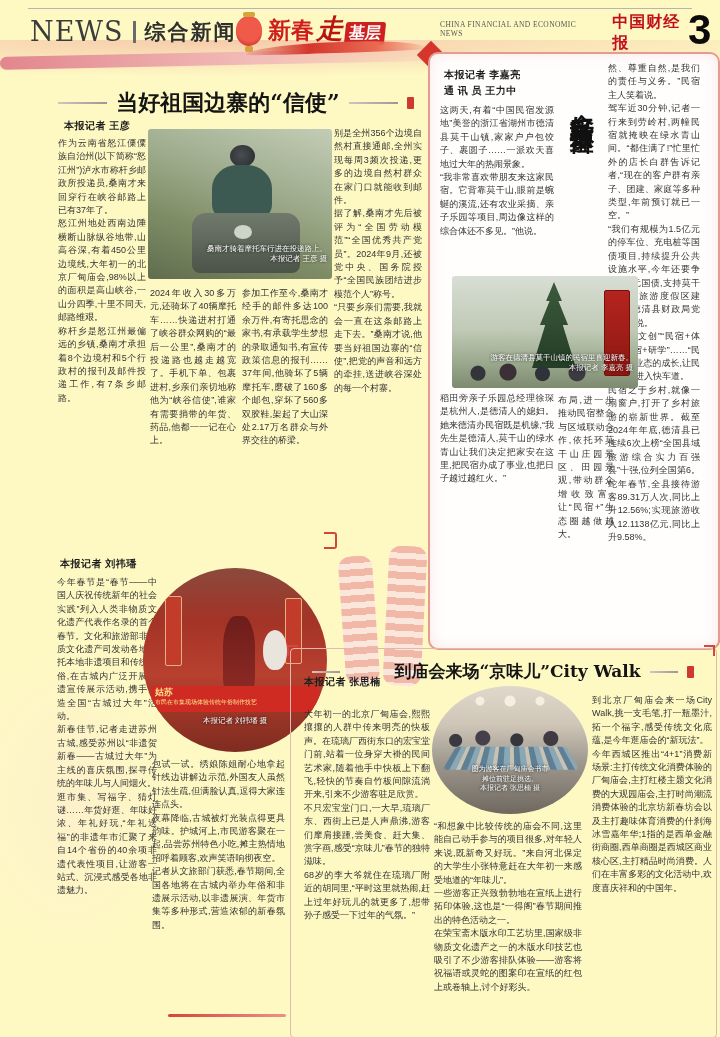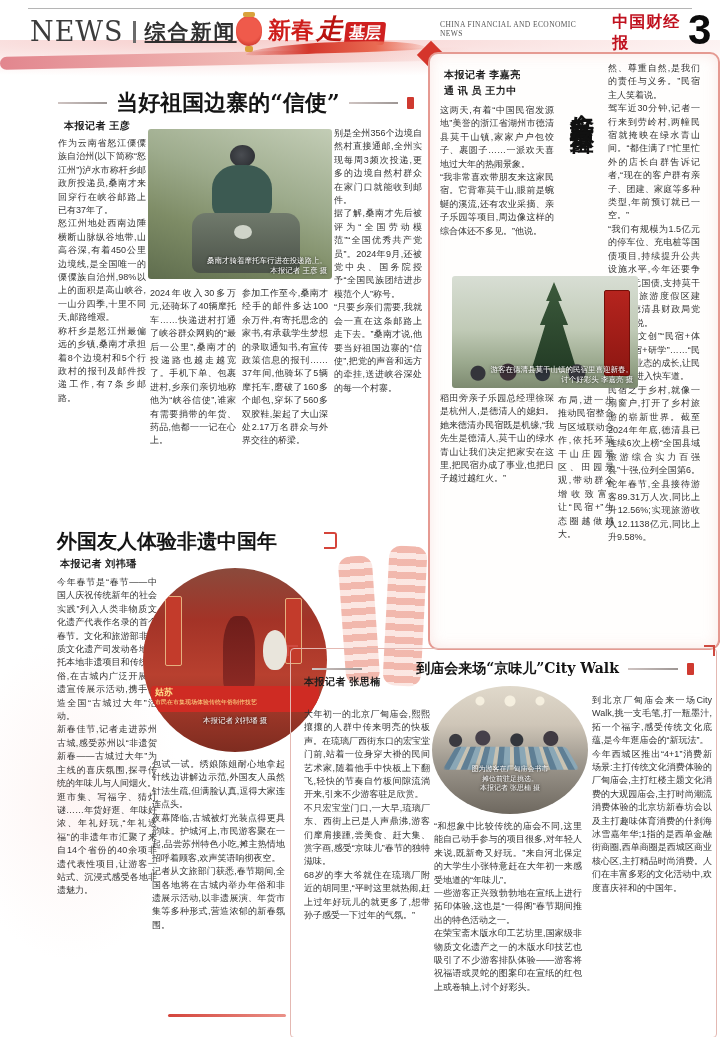--- a/index.html
+++ b/index.html
@@ -1,34 +1,34 @@
 <!DOCTYPE html>
 <html><head>
 <meta charset="utf-8">
 <style>
   html,body{margin:0;padding:0;background:#e8e8e8;}
-  .page{position:relative;width:720px;height:1037px;margin:0 auto;background:#ffffff;
+  .page{position:relative;width:720px;height:1037px;margin:0 auto;background:#fef9c3;
         font-family:"Liberation Sans","DejaVu Sans",sans-serif;overflow:hidden;}
   .abs{position:absolute;}
   .txt{font-size:9px;line-height:13.4px;text-align:justify;color:#333;
        white-space:pre-line;overflow:hidden;}
   .byline{font-size:10px;font-weight:bold;color:#1d1d1d;letter-spacing:.5px;}
   .hl{font-family:"DejaVu Serif","Liberation Serif",serif;font-weight:900;color:#141414;margin:0;}
   .hlrow{display:flex;align-items:center;gap:9px;}
   .hlrule{flex:1;height:2px;background:linear-gradient(90deg,#cfc4c2,#9d9694);}
   .orn{width:7px;height:12px;background:#cf3a30;border-radius:1px;}
   .photo{border-radius:3px;overflow:hidden;}
-  .cap{position:absolute;bottom:3px;right:5px;text-align:right;color:#fff;
+  .cap{position:absolute;bottom:15px;right:5px;text-align:right;color:#fff;
        font-size:7.5px;line-height:10px;text-shadow:0 0 3px rgba(0,0,0,.9);}
   .wash{pointer-events:none;}
   
   .newsblk{display:flex;align-items:center;gap:9px;}
   .news-en{font-family:"DejaVu Serif","Liberation Serif",serif;font-size:27px;color:#3c3c3c;letter-spacing:1px;}
   .news-sep{width:3px;height:22px;background:#6b6b6b;}
-  .news-cn{font-size:21px;font-weight:bold;color:#2f2f2f;letter-spacing:2px;text-decoration:underline;}
+  .news-cn{font-size:21px;font-weight:bold;color:#2f2f2f;letter-spacing:2px;}
   .mast-en{font-family:"Liberation Serif",serif;font-size:7.5px;color:#555;letter-spacing:.4px;}
   .mast-cn{font-family:"DejaVu Serif",serif;font-size:16px;font-weight:900;color:#c0101e;letter-spacing:1px;margin-left:32px;}
   .mast-date{font-size:11.5px;font-weight:bold;color:#262626;letter-spacing:1px;}
   .smallprint{font-size:5px;line-height:6.5px;color:#8a8a8a;width:108px;overflow:hidden;white-space:pre-line;}
   .pageno{font-size:42px;font-weight:900;color:#0b0b0b;line-height:40px;}
   
   .banner-text{display:flex;align-items:baseline;gap:2px;}
   .bt-xinchun{font-family:"DejaVu Serif",serif;font-size:23px;font-weight:900;color:#ce1d1a;}
   .bt-zou{font-family:"DejaVu Serif",serif;font-size:27px;font-weight:900;font-style:italic;color:#b91410;}
   .bt-jiceng{font-size:16px;font-weight:bold;color:#fff;background:#cf2020;padding:1px 4px;
@@ -106,21 +106,21 @@
     <div class="abs" style="left:64px;top:36px;width:60px;height:56px;background:#3c5a52;border-radius:42% 42% 30% 30%;"></div>
     <div class="abs" style="left:44px;top:84px;width:108px;height:60px;background:linear-gradient(180deg,#707a6c,#4c5349);border-radius:14px 14px 8px 8px;"></div>
     <div class="abs" style="left:86px;top:96px;width:18px;height:14px;background:#cfd4c9;border-radius:50%;"></div>
     <div class="cap">
       <span style="display:block;">桑南才骑着摩托车行进在投递路上。</span>
       <span style="display:block;">本报记者 王彦 摄</span>
     </div>
   </div>
 
   <div class="abs txt" style="left:58px;top:137px;width:88px;height:382px;">作为云南省怒江傈僳族自治州(以下简称“怒江州”)泸水市称杆乡邮政所投递员,桑南才来回穿行在峡谷邮路上已有37年了。
-怒江州地处西南边陲横断山脉纵谷地带,山高谷深,有着450公里边境线,是全国唯一的傈僳族自治州,98%以上的面积是高山峡谷,一山分四季,十里不同天,邮路维艰。
+怒江州地处西南边陲横断山脉纵谷地带,山高谷深,有着450公里边境线,大年初一的北京厂甸庙会,98%以上的面积是高山峡谷,一山分四季,十里不同天,邮路维艰。
 称杆乡是怒江州最偏远的乡镇,桑南才承担着8个边境村和5个行政村的报刊及邮件投递工作,有7条乡邮路。</div>
   <div class="abs txt" style="left:150px;top:287px;width:86px;height:230px;">2024年收入30多万元,还骑坏了40辆摩托车……快递进村打通了峡谷群众网购的“最后一公里”,桑南才的投递路也越走越宽了。手机下单、包裹进村,乡亲们亲切地称他为“峡谷信使”,谁家有需要捎带的年货、药品,他都一一记在心上。</div>
   <div class="abs txt" style="left:242px;top:287px;width:86px;height:230px;">参加工作至今,桑南才经手的邮件多达100余万件,有寄托思念的家书,有承载学生梦想的录取通知书,有宣传政策信息的报刊……37年间,他骑坏了5辆摩托车,磨破了160多个邮包,穿坏了560多双胶鞋,架起了大山深处2.17万名群众与外界交往的桥梁。</div>
   <div class="abs txt" style="left:334px;top:127px;width:88px;height:392px;">别是全州356个边境自然村直接通邮,全州实现每周3频次投递,更多的边境自然村群众在家门口就能收到邮件。
 据了解,桑南才先后被评为“全国劳动模范”“全国优秀共产党员”。2024年9月,还被党中央、国务院授予“全国民族团结进步模范个人”称号。
 “只要乡亲们需要,我就会一直在这条邮路上走下去。”桑南才说,他要当好祖国边寨的“信使”,把党的声音和远方的牵挂,送进峡谷深处的每一个村寨。</div>
 
   <div class="abs rib" style="left:421px;top:45px;width:20px;height:20px;transform:rotate(45deg);"></div>
   <div class="abs rib" style="left:699px;top:628px;width:22px;height:16px;transform:rotate(20deg);border-radius:3px;"></div>
   <div class="abs minsubox" style="left:428px;top:52px;width:288px;height:594px;"></div>
@@ -141,25 +141,24 @@
 “我们有规模为1.5亿元的停车位、充电桩等国债项目,持续提升公共设施水平,今年还要争取5亿元国债,支持莫干山国际旅游度假区建设。”德清县财政局党委委员说。
 “民宿+文创”“民宿+体育”“民宿+研学”……“民宿+”新业态的成长,让民宿营业进入快车道。
 民宿之于乡村,就像一扇窗户,打开了乡村旅游的崭新世界。截至2024年年底,德清县已连续6次上榜“全国县域旅游综合实力百强县”十强,位列全国第6。蛇年春节,全县接待游客89.31万人次,同比上升12.56%;实现旅游收入12.1138亿元,同比上升9.58%。</div>
 
   <div class="abs photo" style="left:452px;top:276px;width:186px;height:112px;background:linear-gradient(180deg,#d8ded4 0%,#c0cab6 48%,#9aa88d 78%,#7d8a70 100%);">
     <div class="abs" style="left:80px;top:6px;width:44px;height:86px;background:linear-gradient(180deg,#3c5a3c,#243d26);clip-path:polygon(50% 0,68% 22%,60% 22%,82% 50%,70% 50%,100% 100%,0 100%,30% 50%,18% 50%,40% 22%,32% 22%);"></div>
     <div class="abs" style="left:152px;top:14px;width:24px;height:84px;background:linear-gradient(180deg,#b5241e,#8d1712);border:1px solid #731009;border-radius:2px;"></div>
     <div class="abs" style="left:8px;top:84px;width:150px;height:22px;background:radial-gradient(circle at 12% 60%,#34353b 7px,transparent 8px),radial-gradient(circle at 32% 55%,#3c3037 8px,transparent 9px),radial-gradient(circle at 55% 62%,#2e333a 7px,transparent 8px),radial-gradient(circle at 78% 58%,#3a3a40 8px,transparent 9px);"></div>
     <div class="cap">
       <span style="display:block;">游客在德清县莫干山镇的民宿里喜迎新春。</span>
-      <span style="display:block;">讨个好彩头 李嘉亮 摄</span>
-    </div>
-  </div>
-
-  <h2 class="abs hl" style="left:57px;top:528px;font-size:20px;">外国友人体验非遗中国年</h2>
+      <span style="display:block;">本报记者 李嘉亮 摄</span>
+    </div>
+  </div>
+
   <div class="abs" style="left:324px;top:532px;width:11px;height:13px;border:2px solid #d5443a;border-left:none;border-radius:0 3px 3px 0;"></div>
   <div class="abs byline" style="left:60px;top:557px;">本报记者 刘祎璠</div>
 
   <div class="abs txt" style="left:57px;top:576px;width:100px;height:456px;">今年春节是“春节——中国人庆祝传统新年的社会实践”列入人类非物质文化遗产代表作名录的首个春节。文化和旅游部非物质文化遗产司发动各地依托本地非遗项目和传统年俗,在古城内广泛开展非遗宣传展示活动,携手打造全国“古城过大年”活动。
 新春佳节,记者走进苏州古城,感受苏州以“非遗贺新春——古城过大年”为主线的喜庆氛围,探寻传统的年味儿与人间烟火。
 逛市集、写福字、猜灯谜……年货好逛、年味好浓、年礼好玩,“年礼送福”的非遗年市汇聚了来自14个省份的40余项非遗代表性项目,让游客一站式、沉浸式感受各地非遗魅力。</div>
 
   <div class="abs txt" style="left:152px;top:758px;width:133px;height:274px;">包试一试。绣娘陈姐耐心地拿起针线边讲解边示范,外国友人虽然针法生疏,但满脸认真,逗得大家连连点头。
 夜幕降临,古城被灯光装点得更具韵味。护城河上,市民游客聚在一起,品尝苏州特色小吃,摊主热情地招呼着顾客,欢声笑语响彻夜空。
 记者从文旅部门获悉,春节期间,全国各地将在古城内举办年俗和非遗展示活动,以非遗展演、年货市集等多种形式,营造浓郁的新春氛围。</div>
@@ -181,21 +180,21 @@
     <div class="abs tassel" style="left:4px;top:10px;width:34px;height:128px;transform:rotate(-4deg);"></div>
     <div class="abs tassel" style="left:48px;top:0;width:38px;height:140px;transform:rotate(3deg);"></div>
   </div>
 
   <div class="abs cwbox" style="left:290px;top:648px;width:425px;height:388px;"></div>
   <div class="abs cornermark" style="left:287px;top:645px;border-right:none;border-bottom:none;"></div>
   <div class="abs cornermark" style="left:704px;top:645px;border-left:none;border-bottom:none;"></div>
 
   <div class="abs hlrow" style="left:312px;top:660px;width:382px;">
     <span class="hlrule"></span>
-    <h2 class="hl" style="font-size:14px;margin-left:45px;">到庙会来场“京味儿”City Walk</h2>
+    <h2 class="hl" style="font-size:17px;margin-left:45px;">到庙会来场“京味儿”City Walk</h2>
     <span class="hlrule"></span>
     <span class="orn"></span>
   </div>
   <div class="abs byline" style="left:304px;top:675px;">本报记者 张思楠</div>
 
   <div class="abs txt" style="left:304px;top:708px;width:126px;height:324px;">大年初一的北京厂甸庙会,熙熙攘攘的人群中传来明亮的快板声。在琉璃厂西街东口的宏宝堂门前,站着一位身穿大褂的民间艺术家,随着他手中快板上下翻飞,轻快的节奏自竹板间隙流淌开来,引来不少游客驻足欣赏。
 不只宏宝堂门口,一大早,琉璃厂东、西街上已是人声鼎沸,游客们摩肩接踵,尝美食、赶大集、赏字画,感受“京味儿”春节的独特滋味。
 68岁的李大爷就住在琉璃厂附近的胡同里,“平时这里就热闹,赶上过年好玩儿的就更多了,想带孙子感受一下过年的气氛。”</div>
 
   <div class="abs photo" style="left:432px;top:686px;width:156px;height:128px;border-radius:50%;background:linear-gradient(180deg,#e0d9cb 0%,#cfc6b8 30%,#a09a90 58%,#6e685f 100%);">

